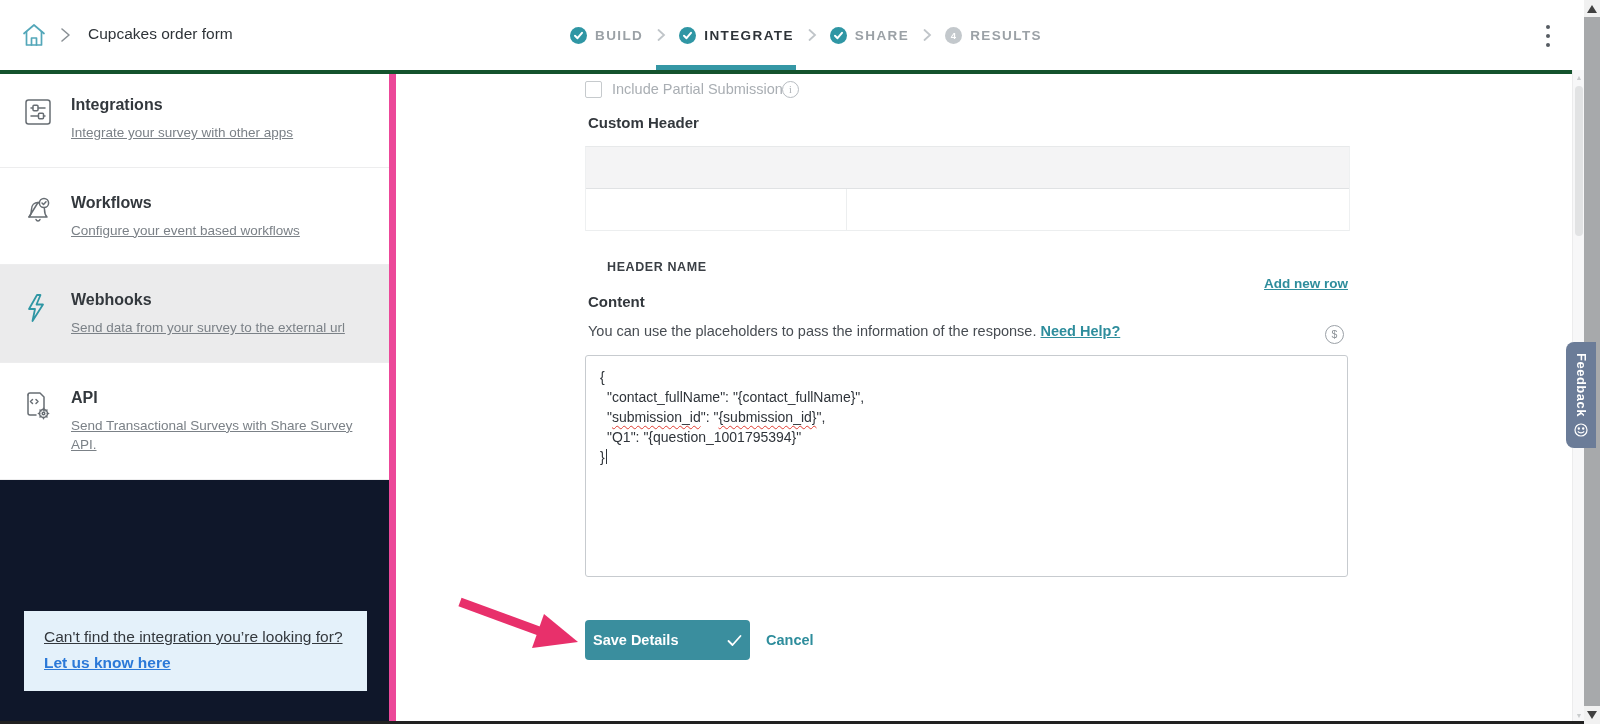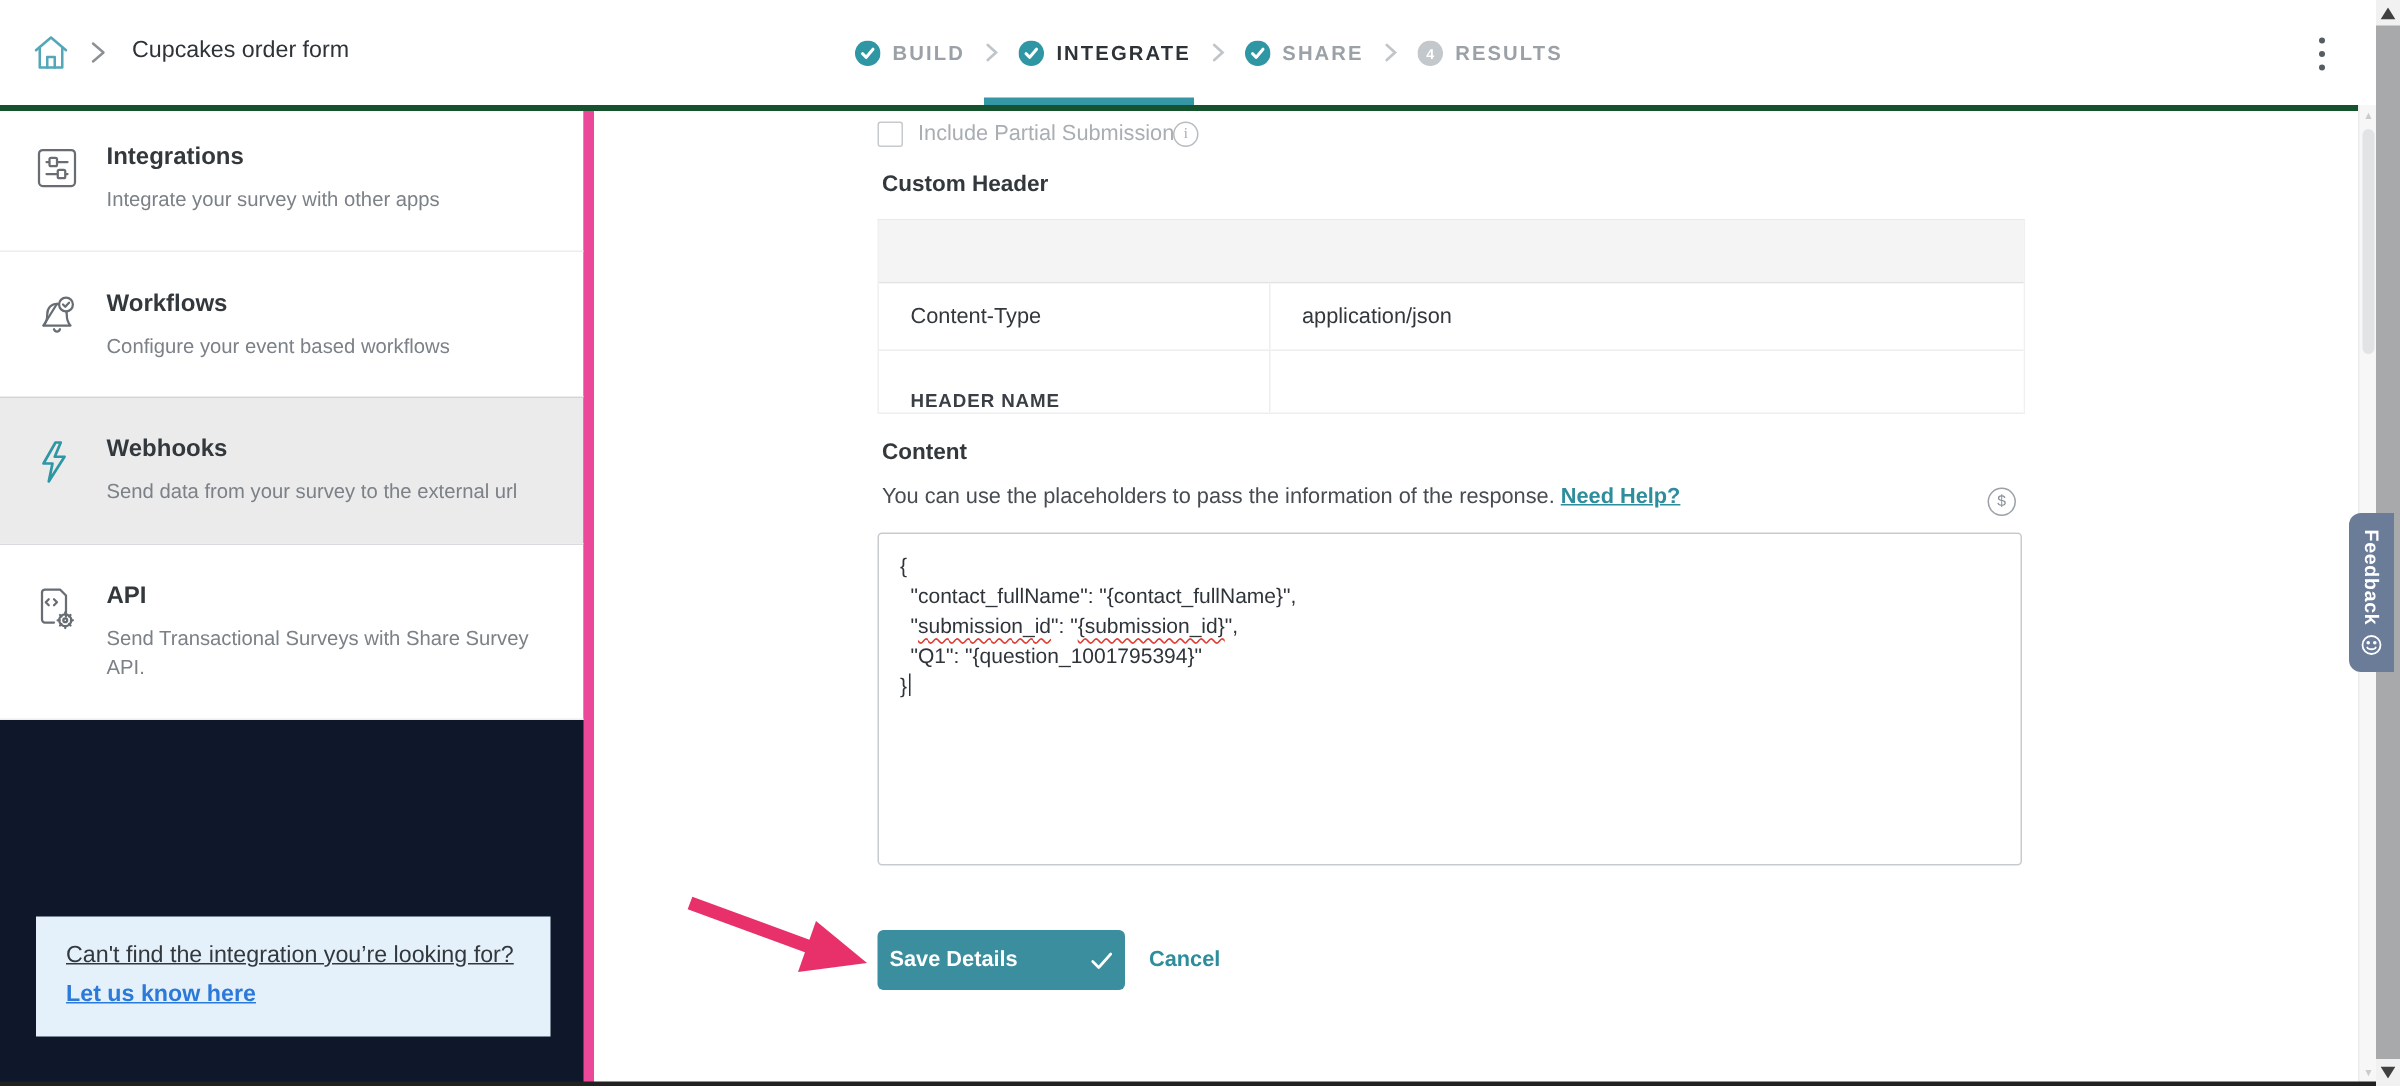--- a/index.html
+++ b/index.html
@@ -23,21 +23,21 @@
   .kebab i{width:4px;height:4px;border-radius:50%;background:#565c62;}
 
   
   .sidebar{position:absolute;left:0;top:70px;width:389px;height:654px;background:#0f172a;
            border-right:7px solid #ec4899;z-index:2;}
   .side-item{position:relative;background:#fff;border-bottom:1px solid #ededee;
              padding:26px 28px 24px 24px;display:flex;gap:19px;cursor:pointer;}
   .side-item.active{background:#ebebec;}
   .side-icon{width:28px;flex:0 0 28px;padding-top:2px;}
   .side-title{font-size:16px;font-weight:700;color:#33383d;}
-  .side-sub{font-size:13.5px;color:#7b8187;margin-top:9px;line-height:1.45;max-width:290px;}
+  .side-sub{font-size:13.5px;color:#7b8187;margin-top:9px;line-height:1.45;max-width:290px;text-decoration:underline;}
   .help-box{position:absolute;left:24px;top:541px;width:303px;background:#e4f1fa;
             padding:14px 20px 16px 20px;font-size:15.5px;line-height:1.55;color:#33383d;text-decoration:underline;}
   .help-link{color:#2b79d8;font-weight:700;text-decoration:underline;cursor:pointer;display:inline-block;margin-top:2px;}
 
   
   .checkbox{position:absolute;left:585px;top:81px;width:15px;height:15px;border:1px solid #c6cacd;
             border-radius:2px;background:#fff;cursor:pointer;}
   .partial-label{position:absolute;left:612px;top:81px;font-size:14.5px;color:#a9aeb3;}
   .info-icon{position:absolute;left:782px;top:81px;width:15px;height:15px;border:1px solid #b7bcc1;
              border-radius:50%;color:#a9aeb3;font-size:10px;line-height:15px;text-align:center;
@@ -246,30 +246,27 @@
   <div class="partial-label">Include Partial Submission</div>
   <div class="info-icon">i</div>
 
   <div class="sec-title t-custom-header">Custom Header</div>
 
   <div class="hdr-table">
     <div class="tr head">
       <div class="td c1">HEADER NAME</div>
       <div class="td c2">VALUE</div>
     </div>
-    <div class="tr r1">
-      <div class="td c1">Content-Type</div>
-      <div class="td c2">application/json</div>
-    </div>
     <div class="tr r2">
       <div class="td c1"></div>
       <div class="td c2"></div>
     </div>
   </div>
 
+  <div class="add-row">Add new row</div>
 
   <div class="sec-title t-content">Content</div>
   <div class="content-desc"><span>You can use the placeholders to pass the information of the response. </span><span class="need-help">Need Help?</span></div>
   <div class="dollar-icon">$</div>
 
   <div class="code-box">
     <div class="code-line"><span>{</span></div>
     <div class="code-line ind"><span>"contact_fullName": "{contact_fullName}",</span></div>
     <div class="code-line ind"><span>"</span><span class="sp">submission_id</span><span>": "</span><span class="sp">{submission_id}</span><span>",</span></div>
     <div class="code-line ind"><span>"Q1": "{question_1001795394}"</span></div>

